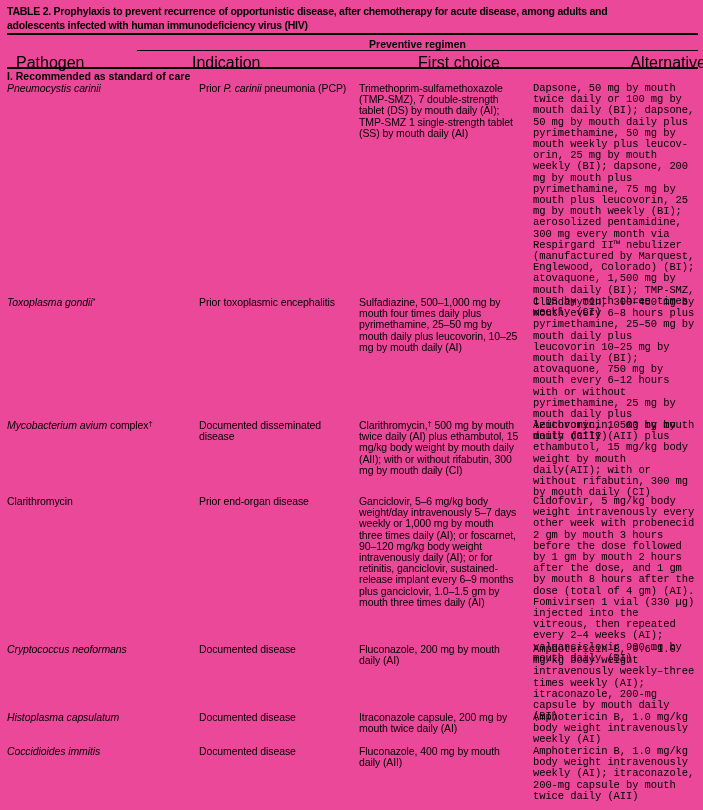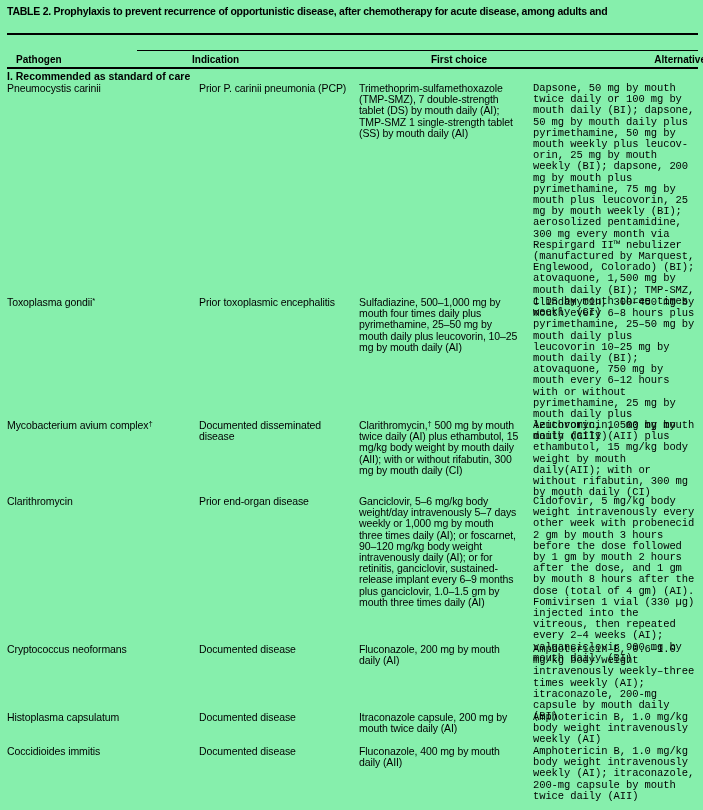--- a/index.html
+++ b/index.html
@@ -1,71 +1,73 @@
 <!DOCTYPE html>
 <html><head>
 <meta charset="utf-8">
 <style>
   html,body{margin:0;padding:0;}
   body{
     width:703px;height:810px;background:#ffffff;color:#000;
     font-family:"Liberation Sans","DejaVu Sans",sans-serif;
     overflow:hidden;
   }
-  .page{position:relative;width:703px;height:810px;background:#86efac;}
+  .page{position:relative;width:703px;height:810px;background:#ec4899;}
 
   .title{
     position:absolute;left:7px;top:5px;width:694px;
     font-size:10.5px;font-weight:bold;line-height:13.5px;letter-spacing:-0.25px;
   }
   .title div{white-space:nowrap;}
 
   .rule{position:absolute;background:#000;}
   .rule-title{left:7px;top:33px;width:691px;height:2px;}
   .rule-group{left:137px;top:50px;width:561px;height:1px;}
   .rule-header{left:7px;top:67px;width:691px;height:2px;}
 
   .group-header{
     position:absolute;left:137px;top:38px;width:561px;text-align:center;
     font-size:10.5px;font-weight:bold;
   }
-  .col-header{position:absolute;top:54px;font-size:10px;font-weight:bold;padding-left:9px;}
+  .col-header{position:absolute;top:54px;font-size:16px;font-weight:normal;padding-left:9px;}
   .ch1{left:7px;}
   .ch2{left:183px;width:152px;}
   .ch3{left:370px;width:160px;text-align:center;}
   .ch4{left:533px;width:164px;text-align:right;}
 
   .section{position:absolute;left:7px;top:70px;font-size:10.5px;font-weight:bold;}
 
   .row{position:absolute;left:0;width:703px;}
   .r0{top:83px;}  .r1{top:297px;} .r2{top:420px;} .r3{top:496px;}
   .r4{top:644px;} .r5{top:712px;} .r6{top:746px;}
 
   .cell{
     position:absolute;top:0;font-size:10.5px;line-height:11.2px;
     letter-spacing:-0.1px;
   }
   .c1{left:7px;width:170px;}
   .c2{left:199px;width:152px;}
   .c3{left:359px;width:160px;}
   .c4{left:533px;width:164px;font-family:Liberation Mono, monospace;}
 
-  .it{}
+  .it{font-style:italic;}
   .sup{font-size:7.5px;vertical-align:3px;line-height:0;}
 </style>
 </head>
 <body>
 
 <div class="page">
 
   <div class="title">
     <div>TABLE 2. Prophylaxis to prevent recurrence of opportunistic disease, after chemotherapy for acute disease, among adults and</div>
+    <div>adolescents infected with human immunodeficiency virus (HIV)</div>
   </div>
   <div class="rule rule-title"></div>
 
+  <div class="group-header">Preventive regimen</div>
   <div class="rule rule-group"></div>
 
   <div class="col-header ch1">Pathogen</div>
   <div class="col-header ch2">Indication</div>
   <div class="col-header ch3">First choice</div>
   <div class="col-header ch4">Alternative</div>
   <div class="rule rule-header"></div>
 
   <div class="section">I. Recommended as standard of care</div>
 

